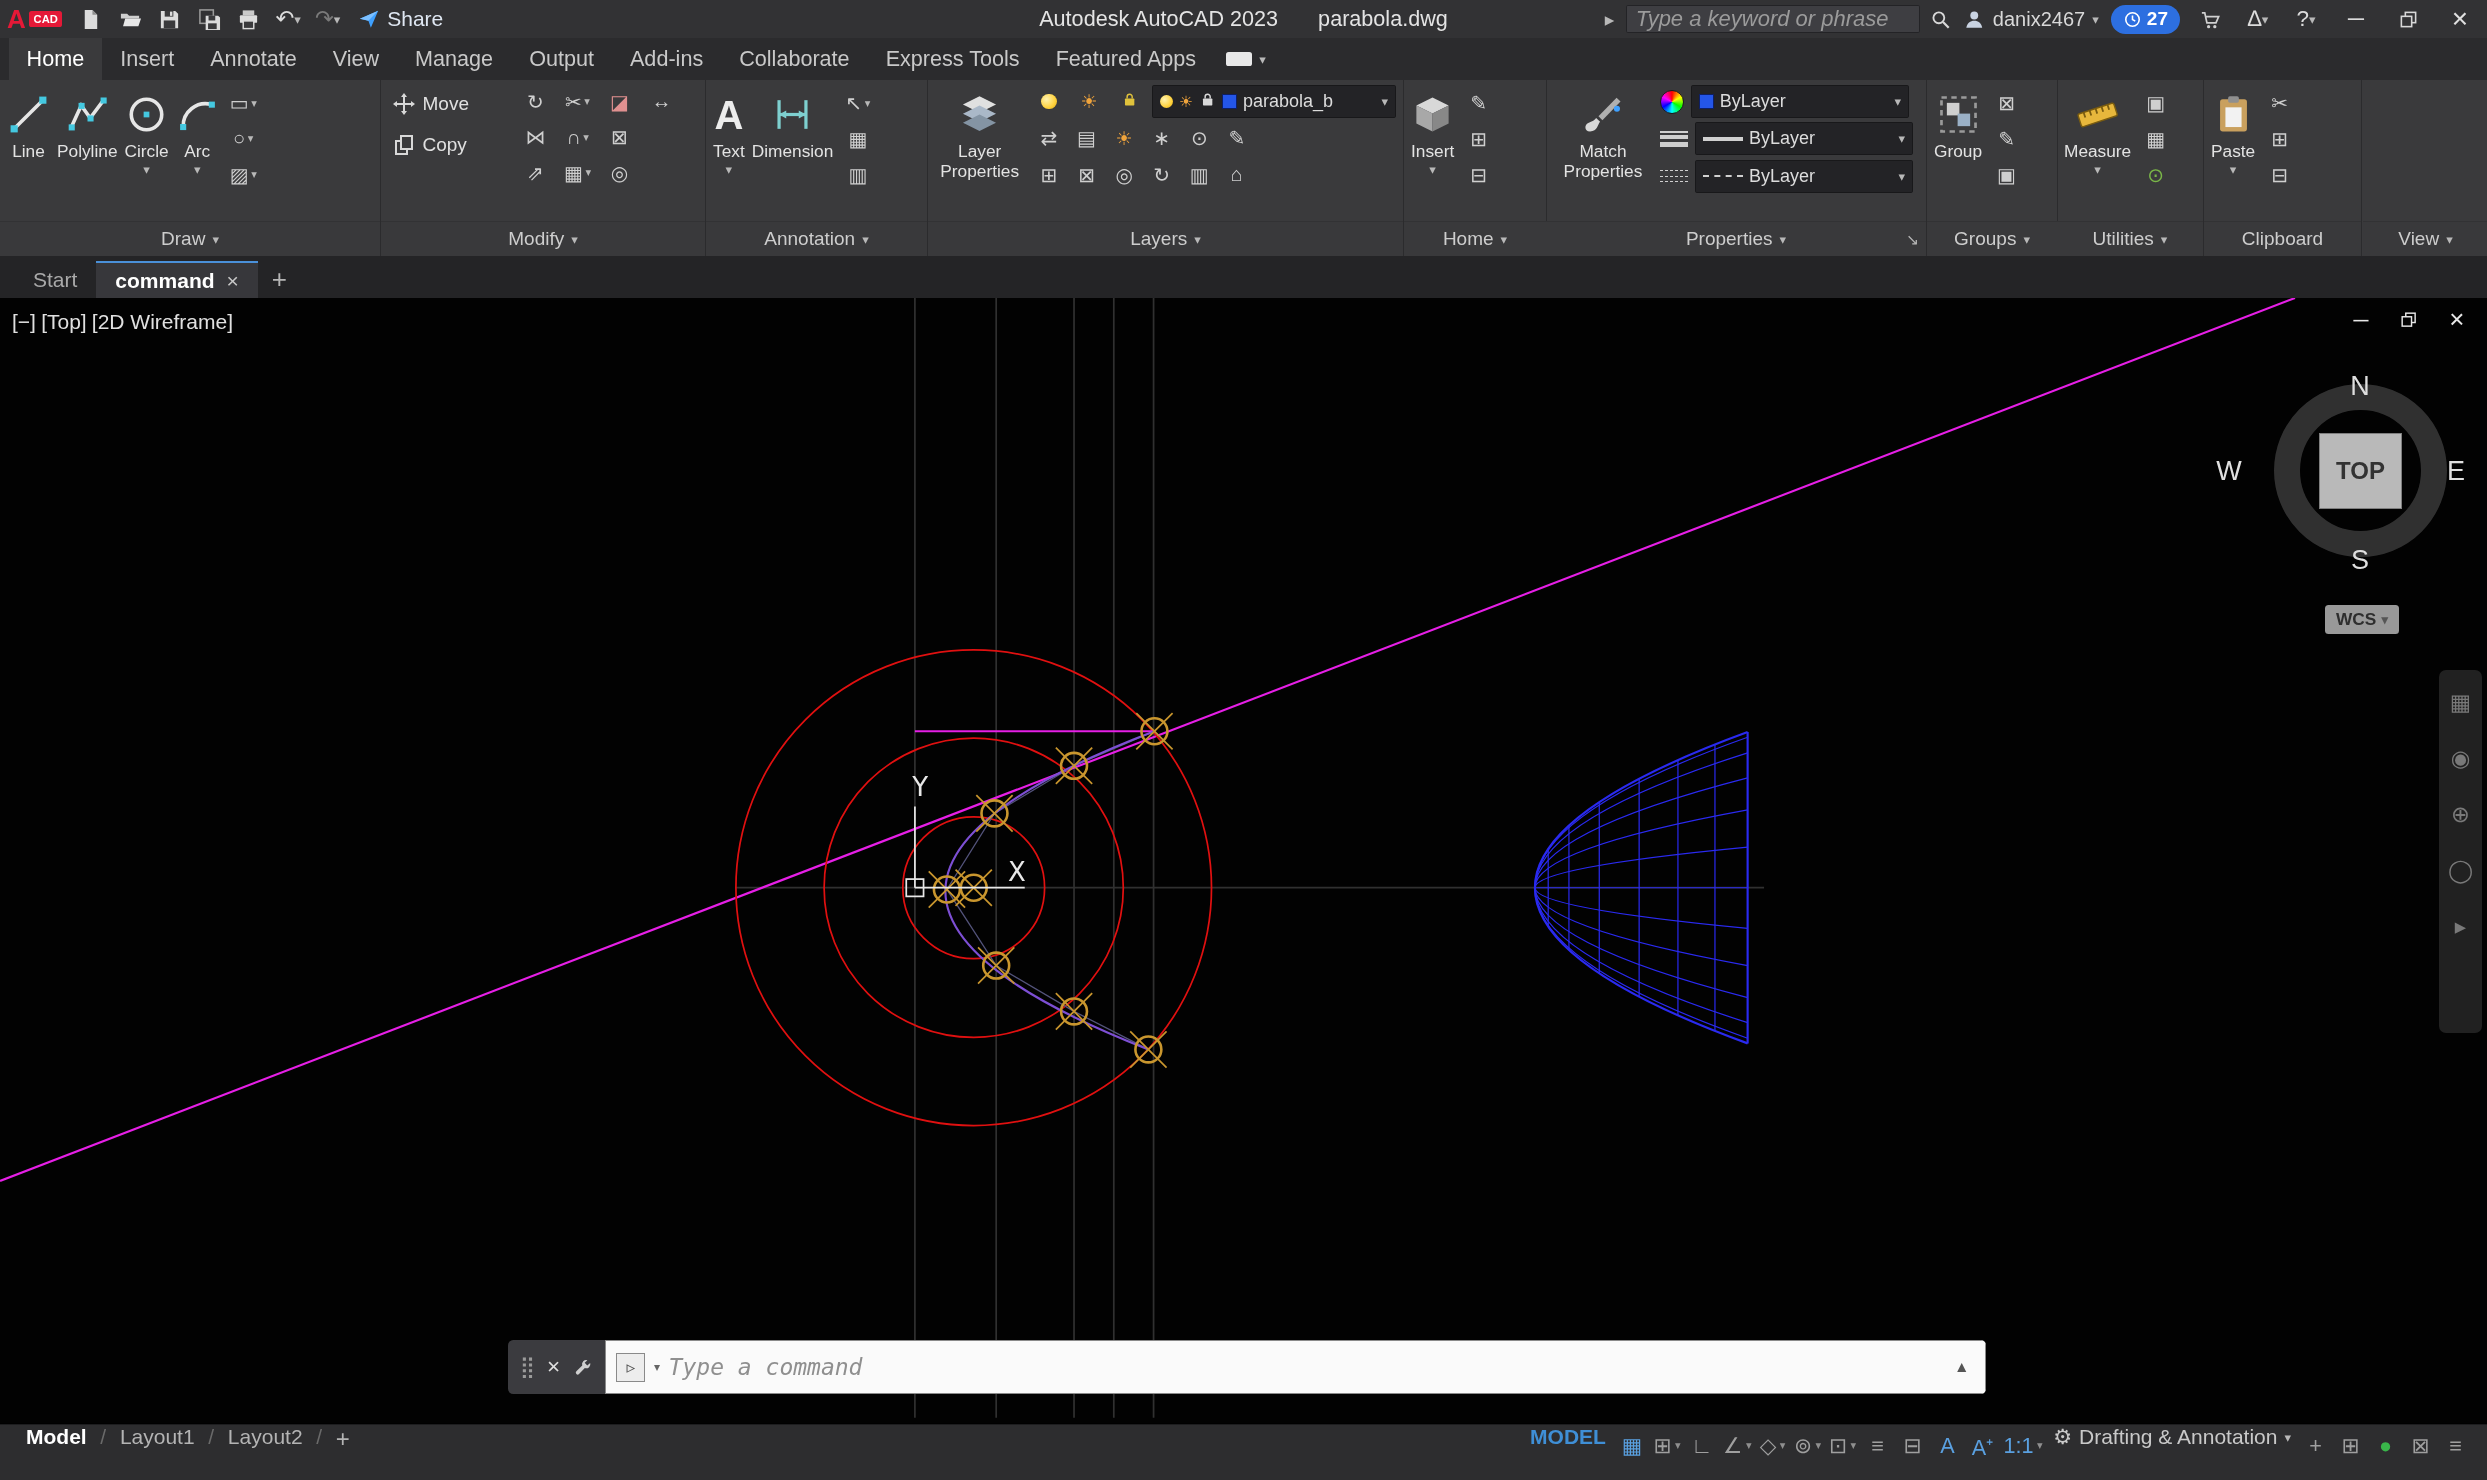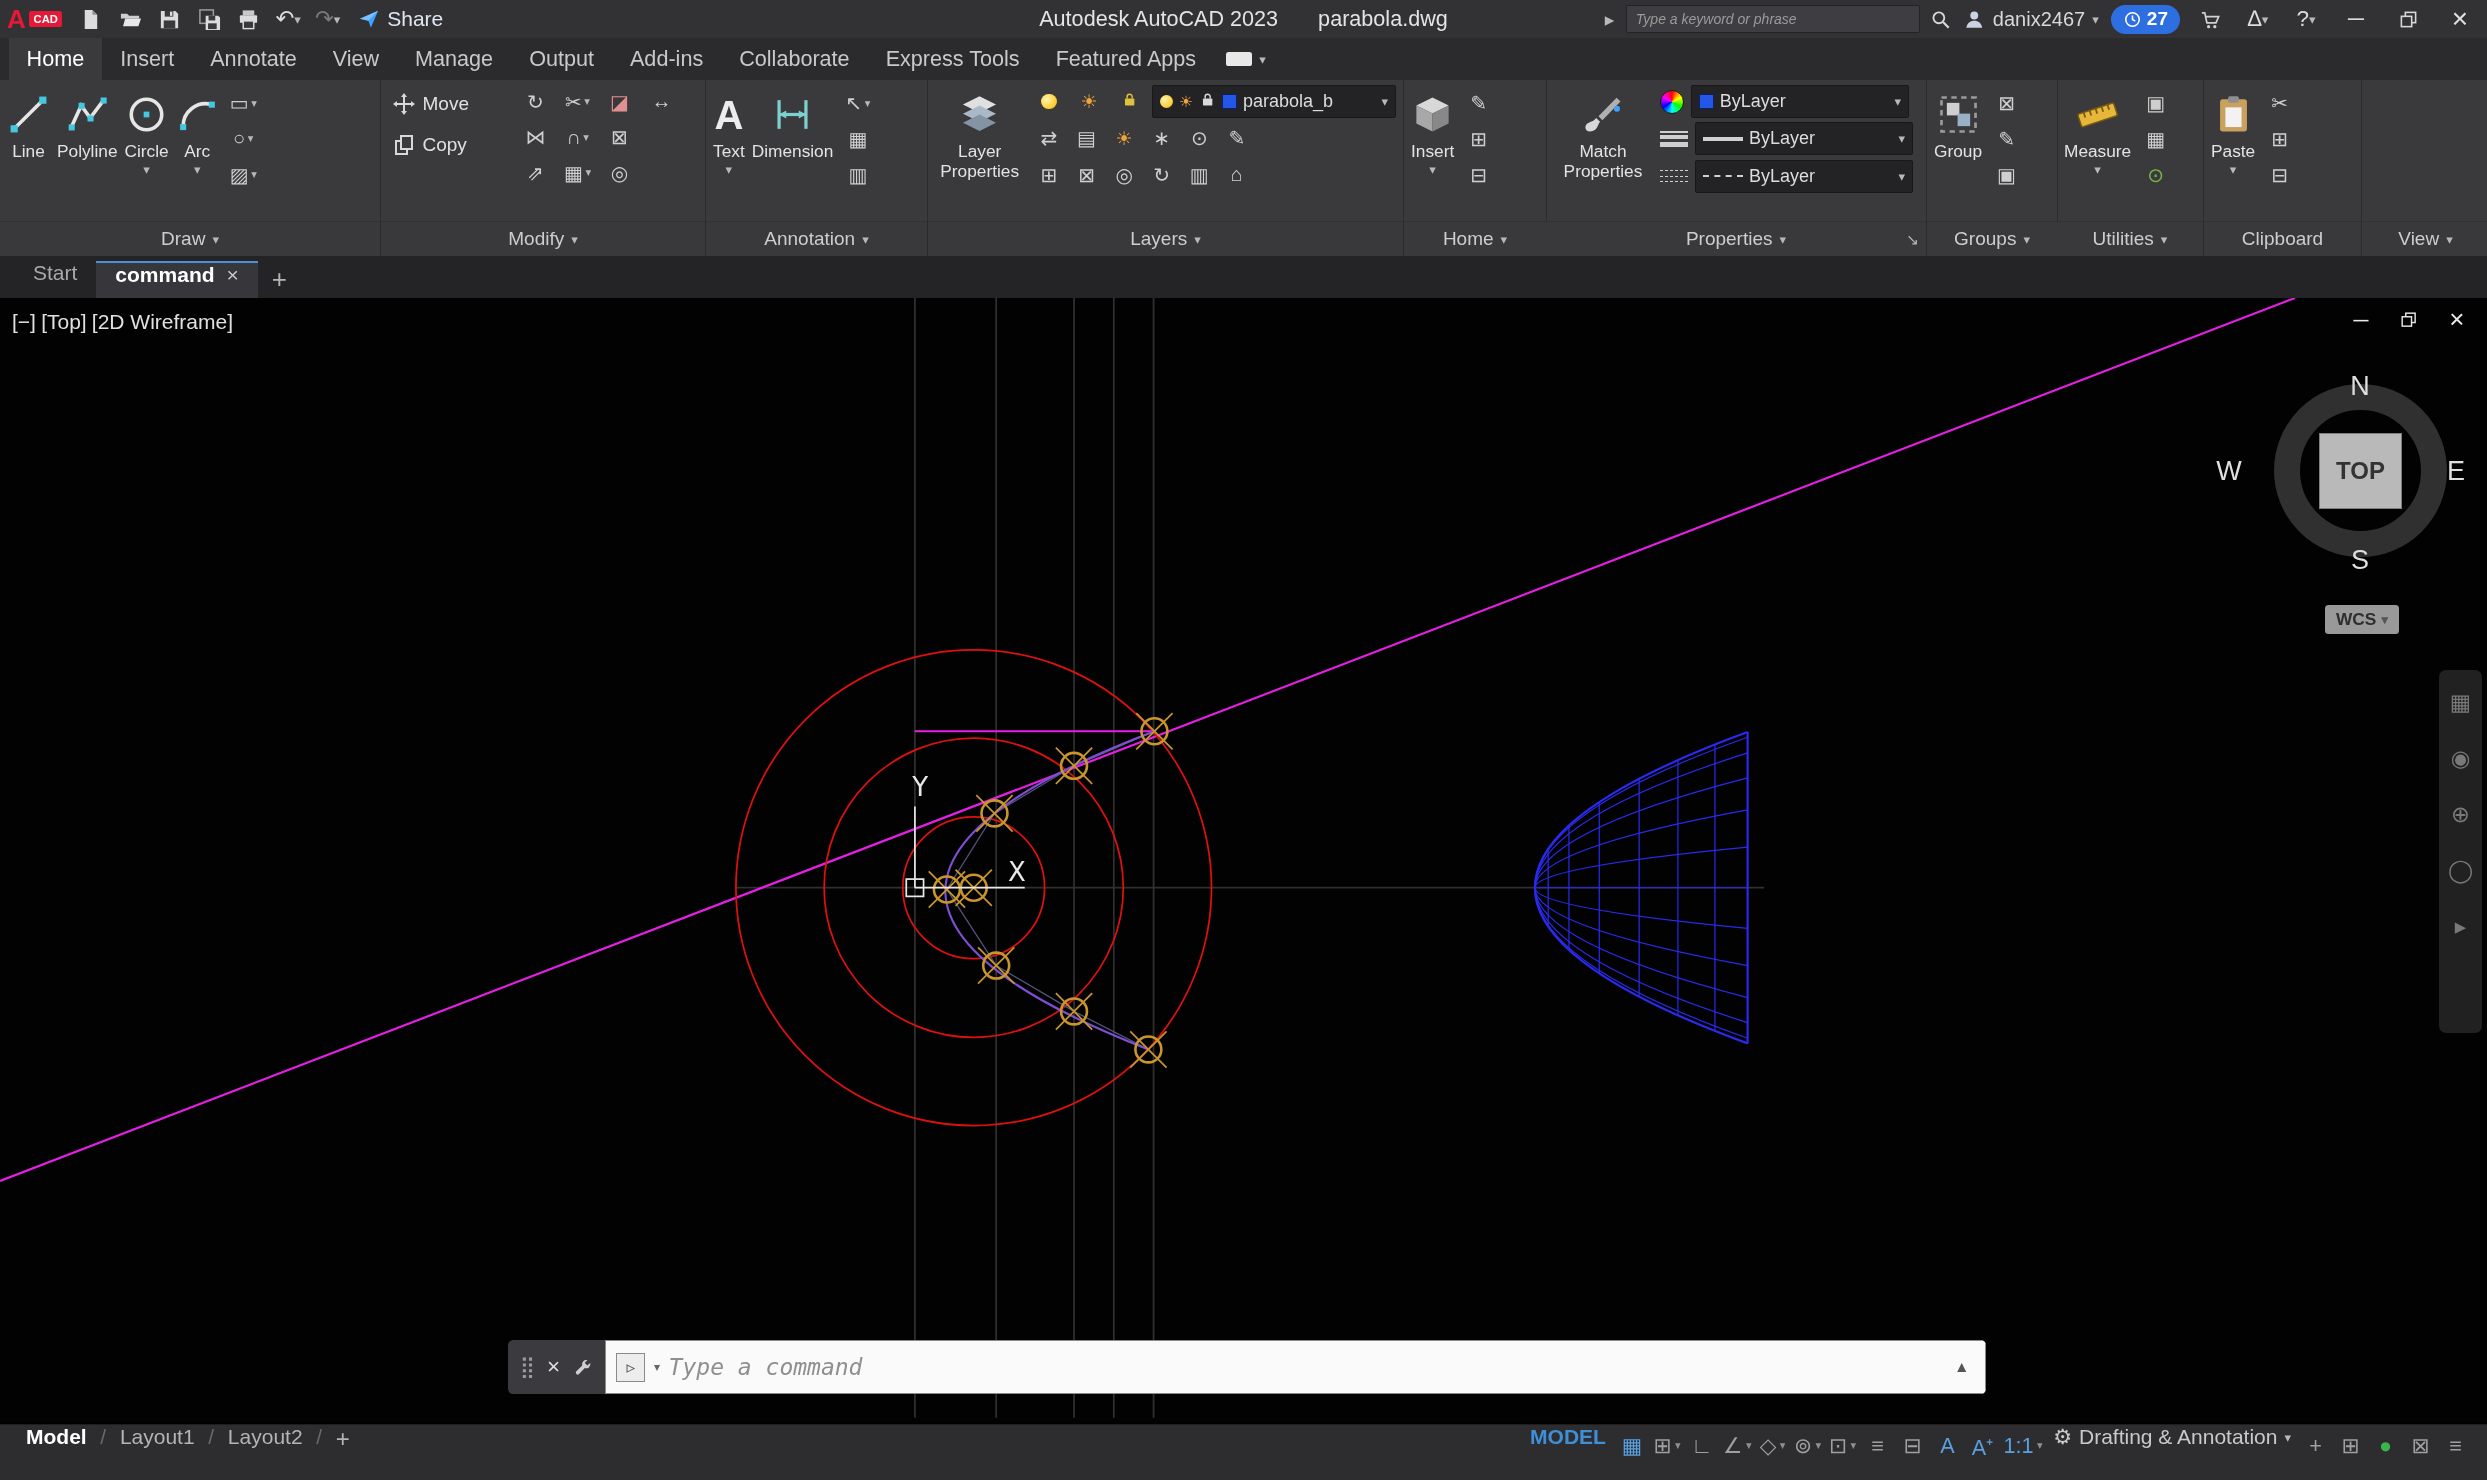--- a/index.html
+++ b/index.html
@@ -16,21 +16,21 @@
 .qbtn{width:36px;height:33px;display:flex;align-items:center;justify-content:center;border-radius:2.6px}
 .qbtn svg{width:23px;height:23px}
 .qbtn .g{font-size:22.5px;color:#dcdcdc;line-height:1}
 .qbtn.dim .g{color:#7a7a7a}
 .caret{font-size:13px;color:#b8b8b8;line-height:1}
 .share-btn{display:flex;align-items:center;gap:7px;margin-left:8.6px;font-size:21px;color:#dfe7f2}
 .share-btn svg{width:22.5px;height:22.5px}
 #title-center{position:absolute;left:50%;transform:translateX(-50%);display:flex;gap:40px;font-size:21.6px;color:#e4e4e4;white-space:nowrap}
 #title-right{margin-left:auto;display:flex;align-items:center;gap:12px}
 .search-wrap{display:flex;align-items:center;gap:8.6px}
-#search-input{width:294px;height:28px;background:#3e3e42;border:0.9px solid #232326;border-radius:1.7px;color:#cfcfcf;font-size:14px;padding:0 8.6px;font-family:"Liberation Sans",sans-serif}
+#search-input{width:294px;height:28px;background:#3e3e42;border:0.9px solid #232326;border-radius:1.7px;color:#cfcfcf;font-size:22px;padding:0 8.6px;font-family:"Liberation Sans",sans-serif}
 #search-input::placeholder{color:#9b9b9b;font-style:italic}
 .userbox{display:flex;align-items:center;gap:7px;font-size:20px;color:#d8d8d8}
 .userbox svg{width:22.5px;height:22.5px}
 .badge{display:flex;align-items:center;gap:5.2px;background:#2d6fe0;border-radius:14.7px;height:29px;padding:0 12px;color:#fff;font-size:19px;font-weight:bold}
 .badge svg{width:19px;height:19px}
 .winbtn{width:40px;height:35px;display:flex;align-items:center;justify-content:center;font-size:22.5px;color:#e0e0e0}
 .winbtn svg{width:19px;height:19px}
 
 
 #ribbontabs{position:absolute;left:0;top:38px;right:0;height:42px;background:#2b2b2d;display:flex;align-items:stretch;padding-left:8.6px;font-size:21.6px;color:#c9c9c9}
@@ -67,21 +67,21 @@
 .lticon div{border-top:1.7px dashed #cfcfcf}
 .lwline{width:40px;height:3.5px;background:#d0d0d0}
 .ltline{width:40px;border-top:2.6px dashed #d0d0d0}
 .prop-rows{display:flex;flex-direction:column;gap:4.3px;justify-content:flex-start}
 .prop-row{display:flex;align-items:center;gap:7px}
 .launcher{position:absolute;right:7px;bottom:7px;font-size:15.6px;color:#b5b5b5}
 .erase{color:#e09090}
 
 
 #filetabs{position:absolute;left:0;top:256px;right:0;height:42px;background:#242426;display:flex;align-items:flex-end;padding-left:14px;font-size:21px}
-.ftab{height:37px;display:flex;align-items:flex-start;gap:12px;padding:0 19px;color:#a9a9a9}
+.ftab{height:37px;display:flex;align-items:center;gap:12px;padding:0 19px;color:#a9a9a9}
 .ftab.active{background:#37373b;color:#fff;border-top:2.6px solid #4a90d9;font-weight:bold}
 .ftab .close{font-size:21px;color:#c8c8c8;font-weight:normal}
 .newtab{height:37px;display:flex;align-items:center;padding:0 14px;color:#b5b5b5;font-size:26px}
 
 
 #canvas{position:absolute;left:0;top:298px;width:2487px;height:1125px;background:#020202;overflow:hidden}
 #dwg{position:absolute;left:0;top:0}
 #dwg text{font-family:"DejaVu Sans",sans-serif}
 .vplabel{position:absolute;left:12px;top:12px;font-size:21px;color:#e0e0e0;display:flex;gap:5.2px}
 .winctl{position:absolute;right:15.6px;top:8.6px;display:flex;gap:19px;align-items:center}

